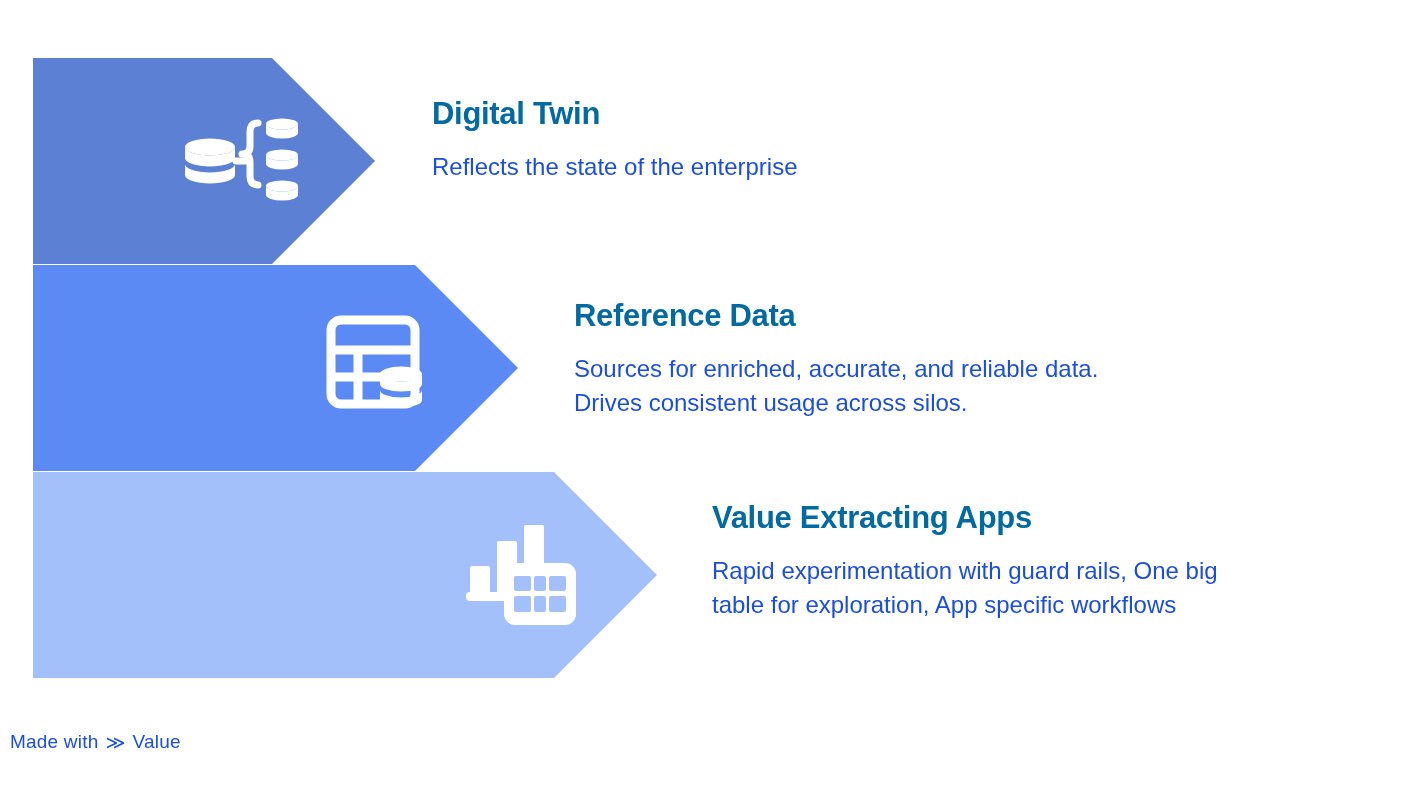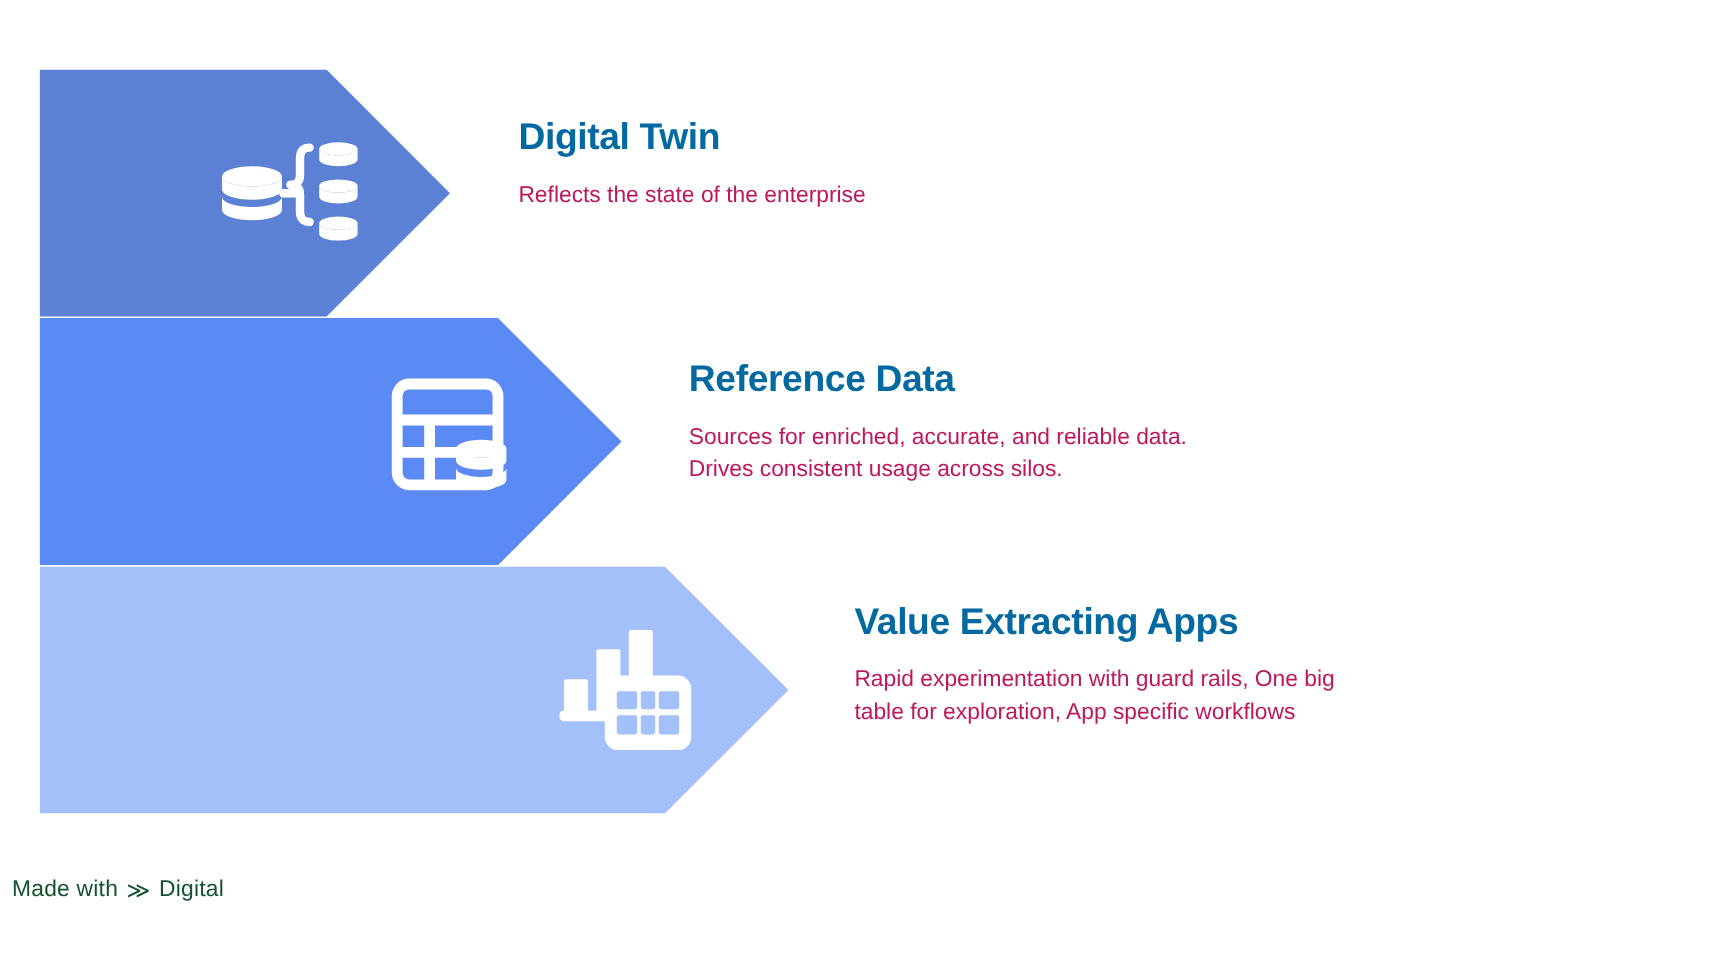--- a/index.html
+++ b/index.html
@@ -19,21 +19,21 @@
 
   .icon-wrap { position:absolute; top:50%; transform:translateY(-50%); }
   .icon-wrap svg { display:block; }
 
   .text-block { position:absolute; }
   .heading {
     font-size:31px; font-weight:bold; color:#0369a1;
     letter-spacing:-0.3px; line-height:1.15; white-space:nowrap;
   }
   .body-text {
-    font-size:19px; font-weight:normal; color:#be185d;
+    font-size:24px; font-weight:normal; color:#1d4ed8;
     line-height:1.42; margin-top:18px; white-space:pre-line;
   }
 
   
   #watermark {
     position:absolute; left:10px; top:731px;
     font-size:19px; color:#dcdcdc;
     display:flex; align-items:center; gap:7px;
     letter-spacing:0.2px; user-select:none;
   }
@@ -147,19 +147,19 @@
       </svg>
     </div>
 
     <div class="text-block" style="left:712px; top:28px;">
       <div class="heading">Value Extracting Apps</div>
       <div class="body-text">Rapid experimentation with guard rails, One big
 table for exploration, App specific workflows</div>
     </div>
   </div>
 
-  <div id="watermark" style="color: #14532d;">
+  <div id="watermark" style="color: #1d4ed8;">
     <span>Made with</span>
     <span class="wm-mark">≫</span>
-    <span>Digital</span>
+    <span>Value</span>
   </div>
 
 </div>
 
 </body></html>

